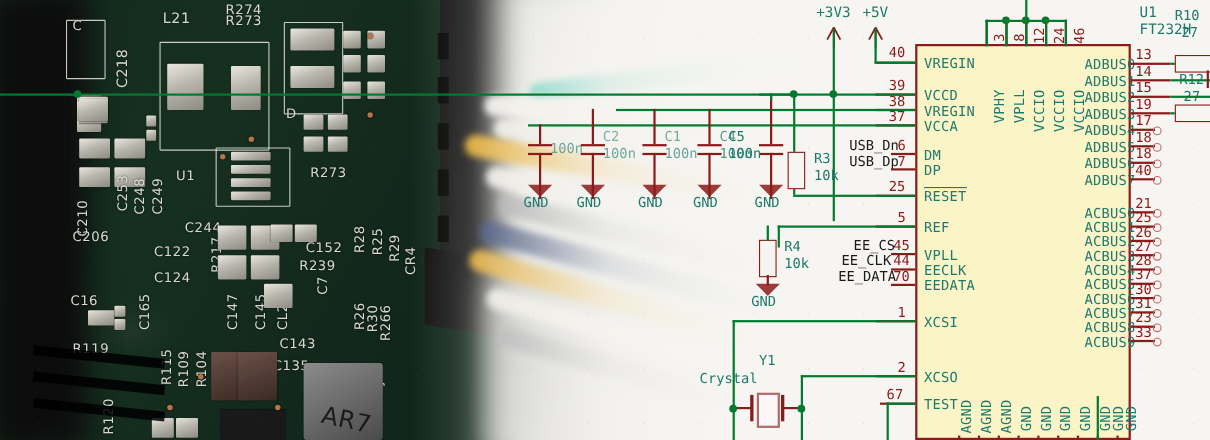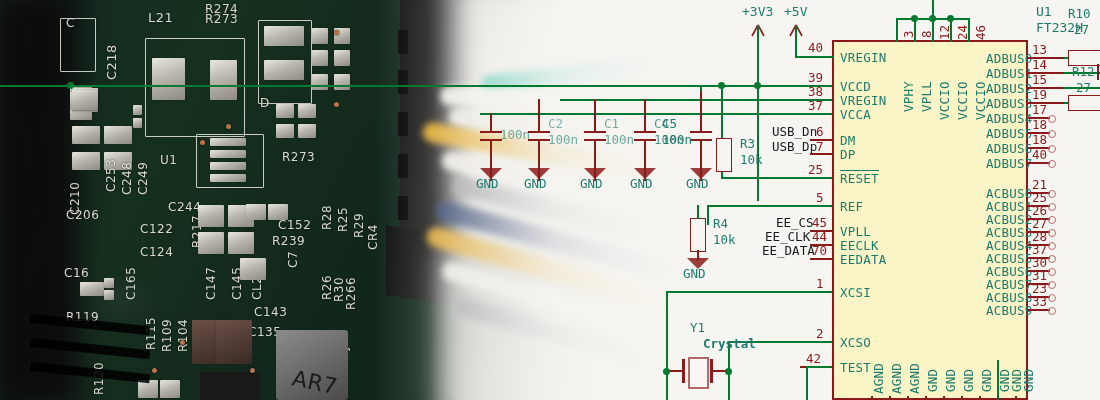--- a/index.html
+++ b/index.html
@@ -309,21 +309,21 @@
 
     <div class="pinline" style="left:796px;top:291px;width:36px;"></div>
     <div class="pnum" style="left:816px;top:276px;">1</div>
     <div class="pname" style="left:840px;top:285px;">XCSI</div>
 
     <div class="pinline" style="left:796px;top:341px;width:36px;"></div>
     <div class="pnum" style="left:816px;top:326px;">2</div>
     <div class="pname" style="left:840px;top:335px;">XCSO</div>
 
     <div class="pinline" style="left:800px;top:366px;width:32px;"></div>
-    <div class="pnum" style="left:806px;top:351px;">42</div>
+    <div class="pnum" style="left:806px;top:351px;">67</div>
     <div class="pname" style="left:840px;top:360px;">TEST</div>
 
     <div>
       <div class="pname" style="left:986px;top:51px;">ADBUS0</div>
       <div class="pname" style="left:986px;top:66px;">ADBUS1</div>
       <div class="pname" style="left:986px;top:81px;">ADBUS2</div>
       <div class="pname" style="left:986px;top:96px;">ADBUS3</div>
       <div class="pname" style="left:986px;top:111px;">ADBUS4</div>
       <div class="pname" style="left:986px;top:126px;">ADBUS5</div>
       <div class="pname" style="left:986px;top:141px;">ADBUS6</div>
@@ -528,21 +528,21 @@
     <div class="ref" style="left:713px;top:232px;">10k</div>
     <div class="gndtri" style="left:687px;top:258px;"></div>
     <div class="gndtxt" style="left:683px;top:266px;">GND</div>
 
     <div class="wireG wireH" style="left:666px;top:291px;width:166px;"></div>
     <div class="wireG wireV" style="left:666px;top:291px;height:80px;"></div>
     <div class="wireG wireH" style="left:728px;top:341px;width:104px;"></div>
     <div class="wireG wireV" style="left:728px;top:341px;height:30px;"></div>
 
     <div class="ref" style="left:690px;top:320px;">Y1</div>
-    <div class="ref" style="left:703px;top:336px;font-weight:bold;">Crystal</div>
+    <div class="ref" style="left:636px;top:336px;">Crystal</div>
     <div class="xtal" style="left:666px;top:355px;width:64px;height:32px;">
       <div class="xbody" style="left:22px;top:2px;width:17px;height:28px;"></div>
       <div class="xplate" style="left:16px;top:4px;height:24px;"></div>
       <div class="xplate" style="left:44px;top:4px;height:24px;"></div>
       <div class="pinline" style="left:0px;top:15px;width:18px;"></div>
       <div class="pinline" style="left:46px;top:15px;width:18px;"></div>
     </div>
     <div class="junc" style="left:666px;top:371px;"></div>
     <div class="junc" style="left:728px;top:371px;"></div>
     <div class="wireG wireV" style="left:666px;top:371px;height:29px;"></div>

